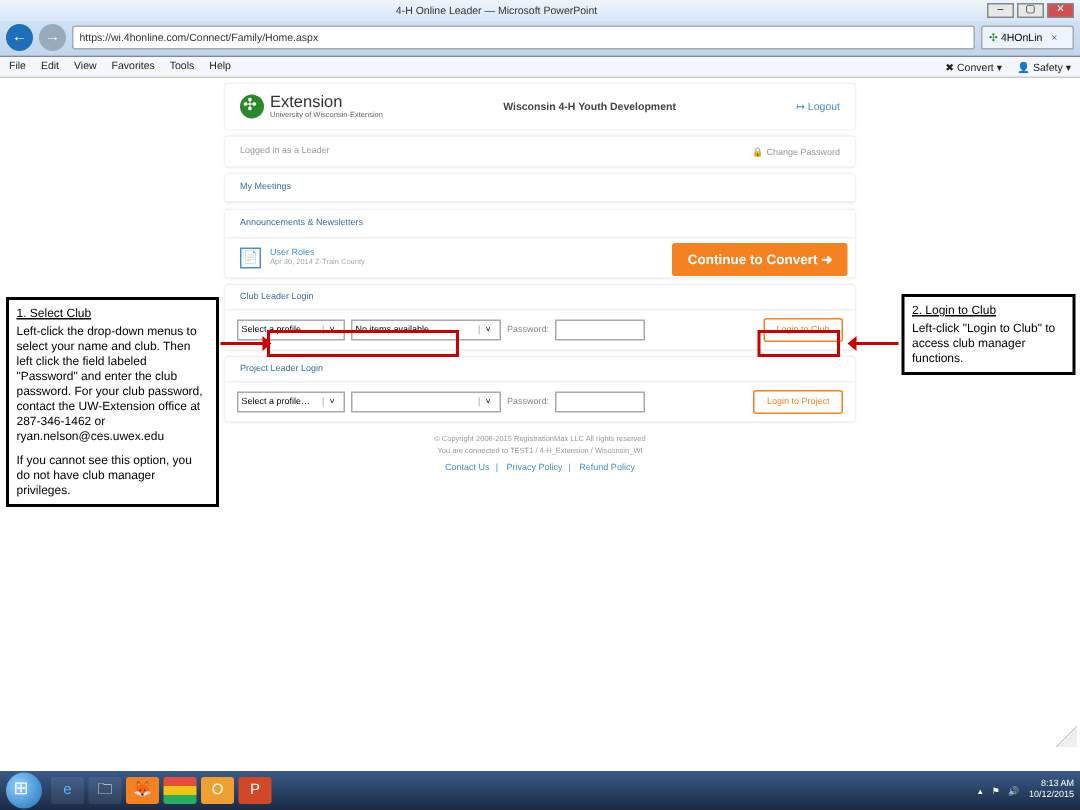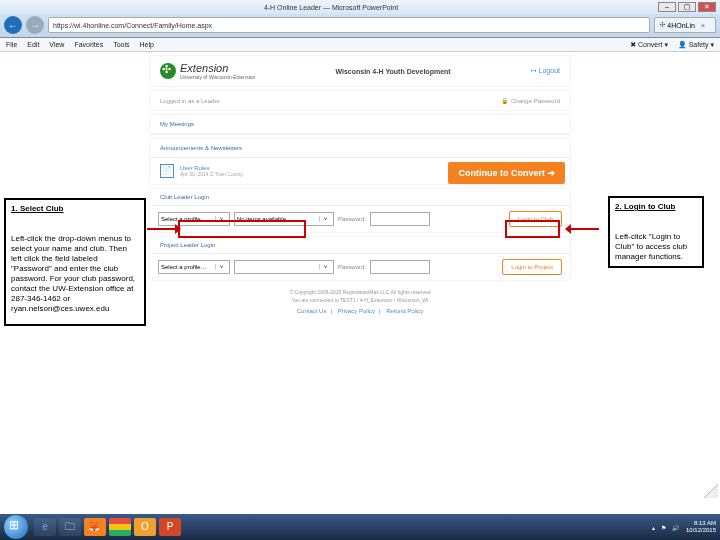--- a/index.html
+++ b/index.html
@@ -21,21 +21,21 @@
   .menu-row { height:14px; display:flex; align-items:center; gap:10px; padding:0 6px; font-size:7px; color:#222; background:#f4f8fc; border-bottom:1px solid #ccc; }
   .menu-row .right { margin-left:auto; display:flex; gap:10px; }
   
   .content-area { width:100%; background:#fff; padding:4px 150px 0 150px; position:relative; }
   
   .card { background:#fff; margin-bottom:5px; border-radius:2px; box-shadow:0 0 2px rgba(0,0,0,0.15); }
   .header-card { display:flex; align-items:center; padding:6px 10px; }
   .logo-box { display:flex; align-items:center; gap:4px; }
   .clover { width:16px; height:16px; background:#2a8a2a; border-radius:50%; position:relative; }
   .clover::before { content:"✣"; color:#fff; position:absolute; top:0; left:2px; font-size:11px; }
-  .ext-text { font-size:11px; font-style:italic; color:#333; }
+  .ext-text { font-size:11px; color:#333; }
   .uw-sub { font-size:5px; color:#666; }
   .header-title { flex:1; text-align:center; font-size:7px; font-weight:bold; color:#444; }
   .logout { color:#4a8fc8; font-size:7px; }
   
   .thin-card { display:flex; justify-content:space-between; align-items:center; padding:6px 10px; font-size:6px; color:#999; }
   .lock-ico { color:#888; margin-right:2px; }
   
   .section-header { padding:6px 10px; font-size:6px; color:#3a6ea8; border-bottom:1px solid #eee; }
   .ann-body { padding:6px 10px; display:flex; gap:6px; align-items:center; }
   .ann-ico { width:14px; height:14px; border:1px solid #4a8fc8; color:#4a8fc8; text-align:center; line-height:12px; font-size:8px; }
@@ -53,23 +53,23 @@
   .sel-arrow { width:12px; text-align:center; border-left:1px solid #ccc;}
   .pwd-lbl { color:#888; }
   .pwd-inp { width:60px; height:14px; border:1px solid #aaa; background:#fff; }
   .login-btn { height:16px; padding:0 8px; border:1px solid #f58220; color:#f58220; background:#fff; font-size:6px; display:flex; align-items:center; border-radius:2px; }
   
   .footer-txt { text-align:center; font-size:5px; color:#999; margin-top:8px; line-height:1.6; }
   .footer-links { text-align:center; font-size:6px; color:#4a8fc8; margin-top:4px; }
   .footer-links span { margin:0 4px; }
   
   .callout { position:absolute; border:2px solid #000; background:#fff; padding:4px 5px; font-size:8px; line-height:1.25; }
-  .callout .ct-title { font-weight:bold; text-decoration:underline; margin-bottom:20px; }
+  .callout .ct-title { font-weight:normal; text-decoration:underline; margin-bottom:2px; }
   .callout-left { left:4px; top:198px; width:142px; }
-  .callout-right { right:16px; top:196px; width:96px; }
+  .callout-right { right:3px; top:196px; width:116px; }
   .arrow-line-l { position:absolute; left:147px; top:228px; width:30px; height:2px; background:#c00; }
   .arrow-head-l { position:absolute; left:175px; top:224px; width:0; height:0; border-left:6px solid #c00; border-top:5px solid transparent; border-bottom:5px solid transparent; }
   .arrow-line-r { position:absolute; right:121px; top:228px; width:30px; height:2px; background:#c00; }
   .arrow-head-r { position:absolute; right:149px; top:224px; width:0; height:0; border-right:6px solid #c00; border-top:5px solid transparent; border-bottom:5px solid transparent; }
   .red-box-l { position:absolute; left:178px; top:220px; width:128px; height:18px; border:2px solid #c00; }
   .red-box-r { position:absolute; left:505px; top:220px; width:55px; height:18px; border:2px solid #c00; }
   
   .page-corner { position:absolute; right:2px; bottom:42px; width:14px; height:14px; background:linear-gradient(135deg,transparent 48%, #bbb 50%, #eee 52%); }
   
   .taskbar { position:absolute; bottom:0; left:0; width:100%; height:26px; background:linear-gradient(#3a5a88,#1a2a44); display:flex; align-items:center; padding:0 4px; }
@@ -203,20 +203,21 @@
     <span>Refund Policy</span>
   </div>
 </div>
 
 <div class="continue-btn">Continue to Convert</div>
 
 <div class="callout callout-left">
   <div class="ct-title">1. Select Club</div>
   <div>Left-click the drop-down menus to select your name and club. Then left click the field labeled "Password" and enter the club password. For your club password, contact the UW-Extension office at 287-346-1462 or ryan.nelson@ces.uwex.edu</div>
   <div style="height:6px"></div>
+  <div>If you cannot see this option, you do not have club manager privileges.</div>
 </div>
 <div class="callout callout-right">
   <div class="ct-title">2. Login to Club</div>
   <div>Left-click "Login to Club" to access club manager functions.</div>
 </div>
 
 <div class="arrow-line-l"></div>
 <div class="arrow-head-l"></div>
 <div class="red-box-l"></div>
 <div class="arrow-line-r"></div>

